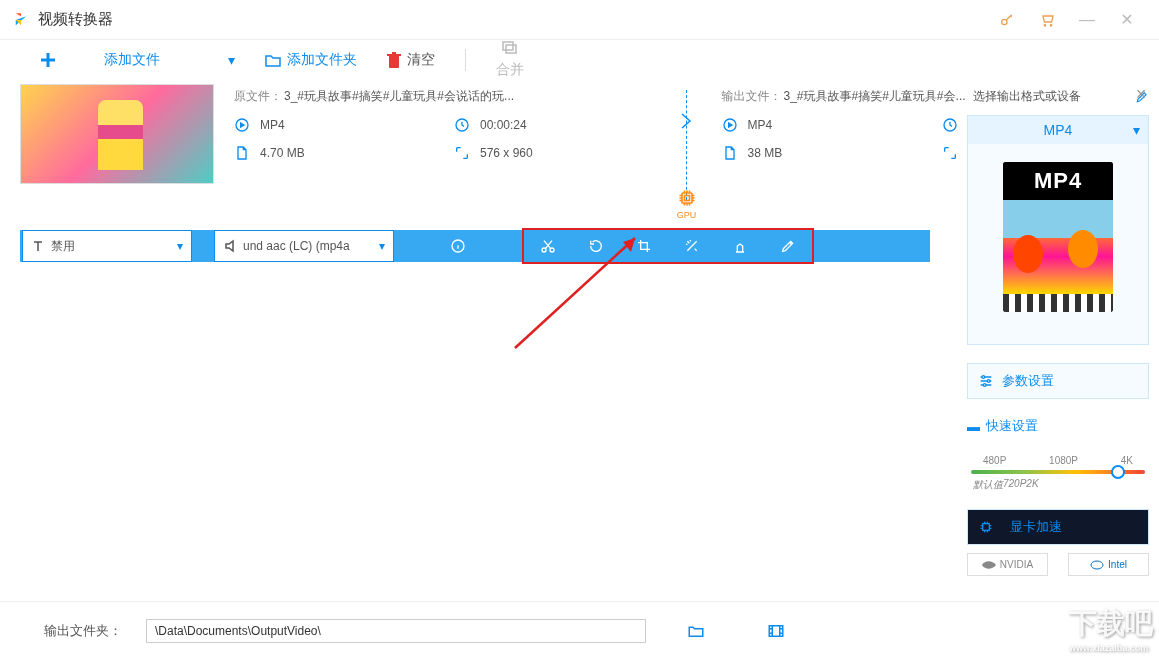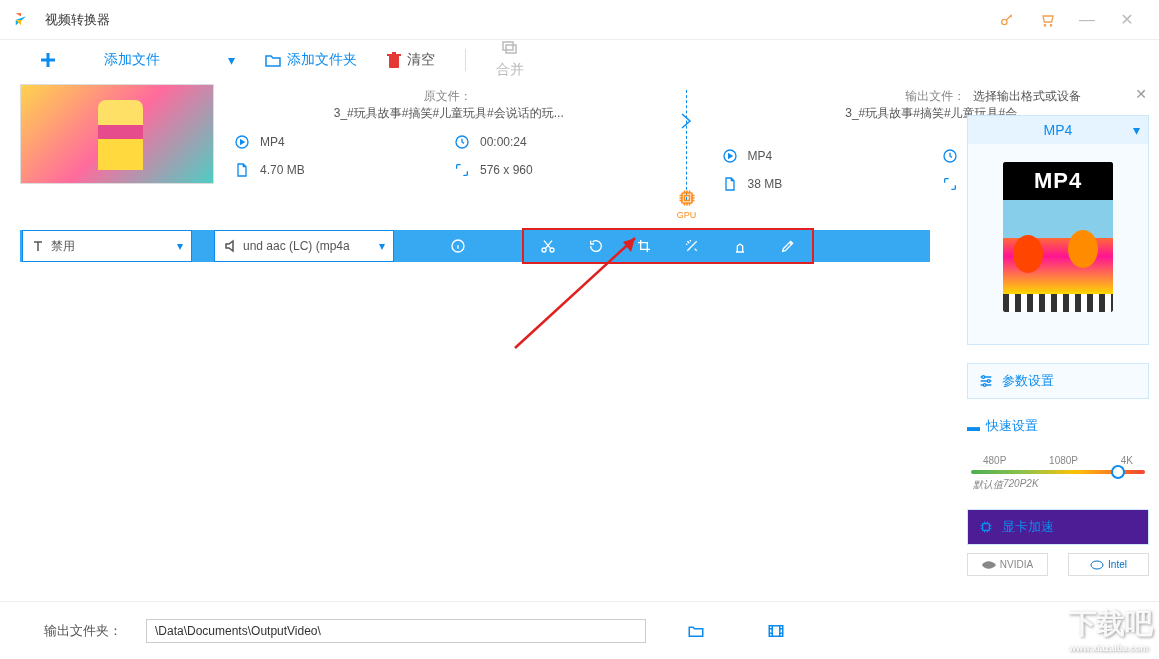--- a/index.html
+++ b/index.html
@@ -1,39 +1,39 @@
 <!DOCTYPE html>
 <html><head>
 <meta charset="utf-8">
 <style>
 * { margin: 0; padding: 0; box-sizing: border-box; font-family: "Microsoft YaHei", Arial, sans-serif; }
 body { width: 1159px; height: 659px; background: #fff; overflow: hidden; position: relative; }
 
 .titlebar { height: 40px; display: flex; align-items: center; padding: 0 12px; border-bottom: 1px solid #eee; }
 .titlebar .logo { width: 18px; height: 18px; margin-right: 8px; }
-.titlebar .title { font-size: 13px; color: #333; margin-left: 7px; }
+.titlebar .title { font-size: 15px; color: #333; }
 .titlebar .spacer { flex: 1; }
 .titlebar .tbtn { width: 40px; height: 40px; display: flex; align-items: center; justify-content: center; color: #bbb; cursor: pointer; }
 
 .toolbar { height: 40px; display: flex; align-items: center; padding: 0 40px 0 40px; gap: 30px; }
 .toolbar .tbitem { display: flex; align-items: center; gap: 6px; font-size: 14px; cursor: pointer; }
 .toolbar .add-file { color: #0d8cf0; font-weight: 500; gap: 48px; }
 .toolbar .add-folder { color: #0d8cf0; }
 .toolbar .clear { color: #555; }
 .toolbar .merge { color: #bbb; flex-direction: column; }
 .toolbar .sep { width: 1px; height: 22px; background: #ddd; }
 .toolbar .carrot { color: #0d8cf0; margin-left: 20px; }
 
 .content { display: flex; height: 150px; }
 .thumb { width: 194px; height: 100px; margin: 4px 0 0 20px; background: linear-gradient(135deg,#ffd34e 0%,#ff6b9d 50%,#4ecdc4 100%); display: flex; align-items: center; justify-content: center; position: relative; border: 1px solid #ddd; overflow: hidden; }
 .thumb::after { content:""; position:absolute; left:40%; top:15%; width:45px; height:70px; background: linear-gradient(180deg,#ffe066 0%,#ffe066 35%,#e64c8c 35%,#e64c8c 55%,#ffd93d 55%,#ffd93d 100%); border-radius: 8px 8px 0 0; }
 .fileinfo { flex: 1; display: flex; }
 
 .col { flex: 1; padding: 8px 10px 0 20px; position: relative; }
-.col .h { display: flex; align-items: center; font-size: 12px; color: #555; margin-bottom: 12px; flex-direction: column; }
+.col .h { display: flex; align-items: center; font-size: 12px; color: #555; margin-bottom: 12px; }
 .col .h .hlabel { color: #888; }
 .col .h .hval { color: #555; margin-left: 2px; white-space: nowrap; overflow: hidden; text-overflow: ellipsis; max-width: 280px; }
 .row { display: flex; margin-bottom: 12px; gap: 100px; }
 .cell { display: flex; align-items: center; gap: 10px; font-size: 12px; color: #555; min-width: 120px; }
 .cell .ico { width: 16px; height: 16px; color: #0d8cf0; }
 .arrow-divider { width: 30px; display: flex; flex-direction: column; align-items: center; justify-content: center; position: relative; }
 .arrow-divider .dash { position: absolute; top: 10px; bottom: 30px; width: 0; border-left: 1px dashed #0d8cf0; }
 .arrow-divider .tri { position: absolute; top: 32px; left: 8px; }
 .gpu { position: absolute; bottom: 10px; display: flex; flex-direction: column; align-items: center; font-size: 9px; color: #ff8c1a; }
 .gpu svg { margin-bottom: 2px; }
@@ -65,21 +65,21 @@
 .sect { margin-top: 18px; border: 1px solid #cde8fb; background: #f5fbff; padding: 8px 10px; display: flex; align-items: center; gap: 8px; font-size: 13px; color: #0d8cf0; cursor: pointer; }
 .quick { margin-top: 18px; }
 .quick .qh { display: flex; align-items: center; gap: 6px; font-size: 13px; color: #0d8cf0; margin-bottom: 10px; }
 .slider { position: relative; height: 40px; margin: 20px 4px 0; }
 .slider .labels-top { display: flex; justify-content: space-between; font-size: 10px; color: #888; padding: 0 12px; }
 .slider .labels-bot { display: flex; font-size: 10px; color: #888; padding: 0 2px; margin-top: 4px; font-style: italic; }
 .slider .track { height: 4px; background: linear-gradient(90deg,#4caf50 0%,#8bc34a 30%,#ffc107 60%,#f44336 100%); margin: 4px 0; border-radius: 2px; position: relative; }
 .slider .knob { position: absolute; right: 20px; top: -5px; width: 14px; height: 14px; border-radius: 50%; background: #fff; border: 2px solid #0d8cf0; }
 
 .gpucard { margin-top: 14px; }
-.gpucard .gh { display: flex; align-items: center; gap: 8px; font-size: 13px; color: #0d8cf0; border: 1px solid #cde8fb; background: #4c1d95; padding: 8px 10px; cursor: pointer; }
+.gpucard .gh { display: flex; align-items: center; gap: 16px; font-size: 13px; color: #0d8cf0; border: 1px solid #cde8fb; background: #0f172a; padding: 8px 10px; cursor: pointer; }
 .chips { display: flex; gap: 20px; margin-top: 8px; }
 .chip { flex: 1; border: 1px solid #ddd; padding: 5px 4px; display: flex; align-items: center; justify-content: center; gap: 4px; font-size: 10px; color: #888; cursor: pointer; }
 .chip.intel { color: #0071c5; }
 
 .bottombar { position: absolute; bottom: 0; left: 0; right: 0; height: 58px; border-top: 1px solid #eee; display: flex; align-items: center; padding-left: 44px; }
 .bottombar .bl { font-size: 13px; color: #555; }
 .bottombar .path { margin-left: 24px; width: 500px; height: 24px; border: 1px solid #ccc; padding: 0 8px; font-size: 12px; color: #333; }
 .bottombar .bico { margin-left: 40px; color: #0d8cf0; cursor: pointer; }
 .convert { position: absolute; right: 0; bottom: 0; width: 272px; height: 58px; background: #0d8cf0; color: #fff; font-size: 26px; display: flex; align-items: center; justify-content: center; cursor: pointer; letter-spacing: 6px; }
 .wm { position: absolute; right: 6px; bottom: 6px; color: rgba(255,255,255,.9); font-size: 28px; font-weight: bold; text-shadow: 1px 1px 3px rgba(0,0,0,.4); pointer-events:none; }

